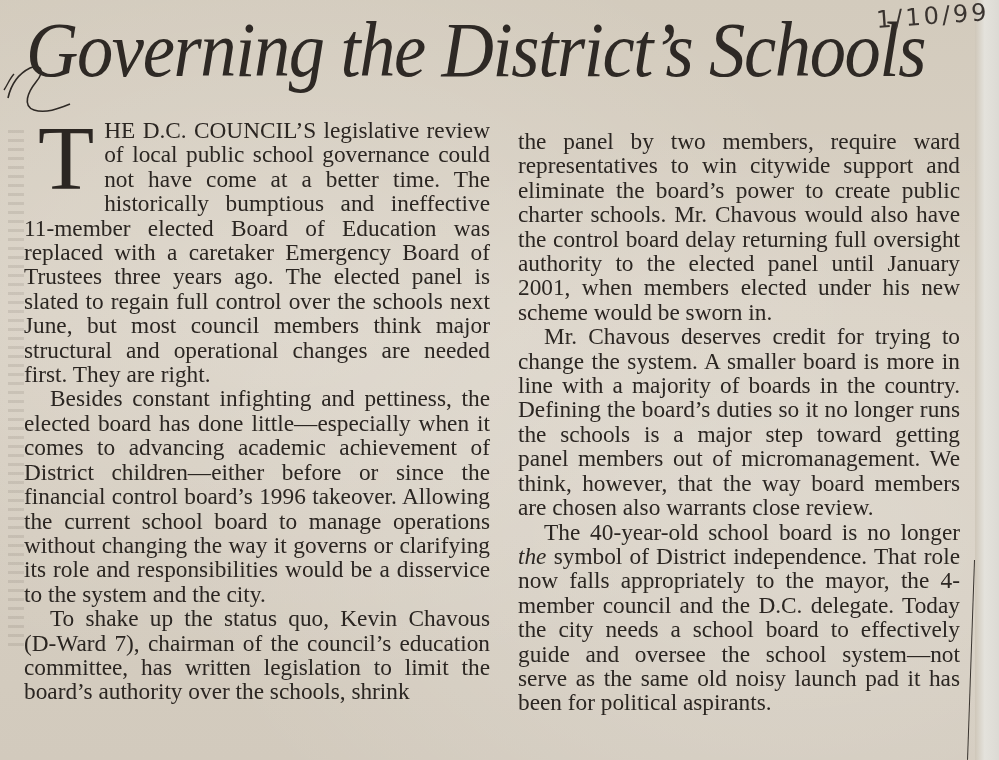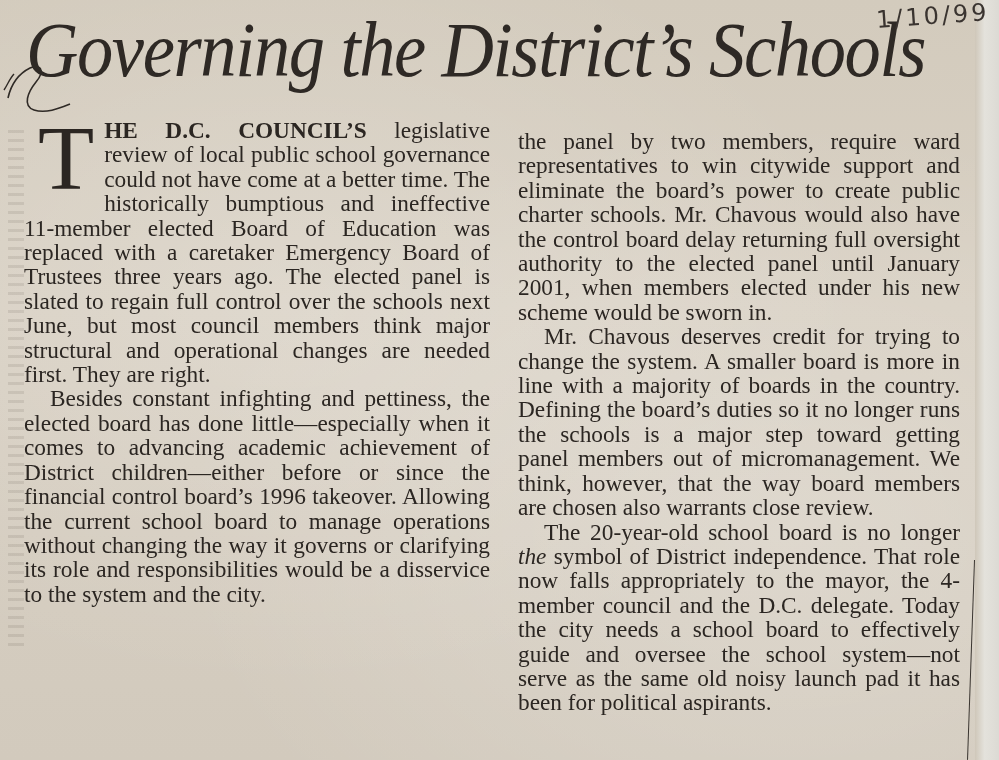--- a/index.html
+++ b/index.html
@@ -96,21 +96,20 @@
       float: left;
       font-size: 92px;
       line-height: 72px;
       height: 72px;
       margin: 4px 10px 0 14px;
       color: #2b2622;
       font-family: "Liberation Serif", "DejaVu Serif", serif;
     }
     .lead-caps {
       letter-spacing: 0px;
-      font-weight: bold;
     }
     .margin-bleed {
       position: absolute;
       left: 8px; top: 130px;
       width: 16px; height: 520px;
       background: repeating-linear-gradient(180deg, rgba(80,70,60,0.12) 0 3px, rgba(0,0,0,0) 3px 9px);
     }
   </style>
 </head>
 <body>
@@ -124,19 +123,20 @@
   <path d="M8 78 C 12 60, 22 52, 30 48 C 40 44, 46 50, 36 62 C 28 72, 22 86, 34 90 C 46 94, 60 88, 70 84" fill="none" stroke="#2f2a26" stroke-width="1.6"></path>
   <path d="M4 70 C 8 64, 10 58, 14 54" fill="none" stroke="#2f2a26" stroke-width="1.4"></path>
 </svg>
 
 <div class="headline">Governing the District’s Schools</div>
 <div class="handwriting">1/10/99</div>
 
 <div class="column col-left">
   <p class="first"><span class="dropcap">T</span><span class="lead-caps">HE D.C. COUNCIL’S</span><span> legislative review of local public school governance could not have come at a better time. The historically bumptious and ineffective 11-member elected Board of Education was replaced with a caretaker Emergency Board of Trustees three years ago. The elected panel is slated to regain full control over the schools next June, but most council members think major structural and operational changes are needed first. They are right.</span></p>
   <p>Besides constant infighting and pettiness, the elected board has done little—especially when it comes to advancing academic achievement of District children—either before or since the financial control board’s 1996 takeover. Allowing the current school board to manage operations without changing the way it governs or clarifying its role and responsibilities would be a disservice to the system and the city.</p>
+  <p>To shake up the status quo, Kevin Chavous (D-Ward 7), chairman of the council’s education committee, has written legislation to limit the board’s authority over the schools, shrink</p>
 </div>
 
 <div class="column col-right">
   <p class="first">the panel by two members, require ward representatives to win citywide support and eliminate the board’s power to create public charter schools. Mr. Chavous would also have the control board delay returning full oversight authority to the elected panel until January 2001, when members elected under his new scheme would be sworn in.</p>
   <p>Mr. Chavous deserves credit for trying to change the system. A smaller board is more in line with a majority of boards in the country. Defining the board’s duties so it no longer runs the schools is a major step toward getting panel members out of micromanagement. We think, however, that the way board members are chosen also warrants close review.</p>
-  <p><span>The 20-year-old school board is no longer </span><em>the</em><span> symbol of District independence. That role now falls appropriately to the mayor, the 4-member council and the D.C. delegate. Today the city needs a school board to effectively guide and oversee the school system—not serve as the same old noisy launch pad it has been for political aspirants.</span></p>
+  <p><span>The 40-year-old school board is no longer </span><em>the</em><span> symbol of District independence. That role now falls appropriately to the mayor, the 4-member council and the D.C. delegate. Today the city needs a school board to effectively guide and oversee the school system—not serve as the same old noisy launch pad it has been for political aspirants.</span></p>
 </div>
 
 </body></html>

